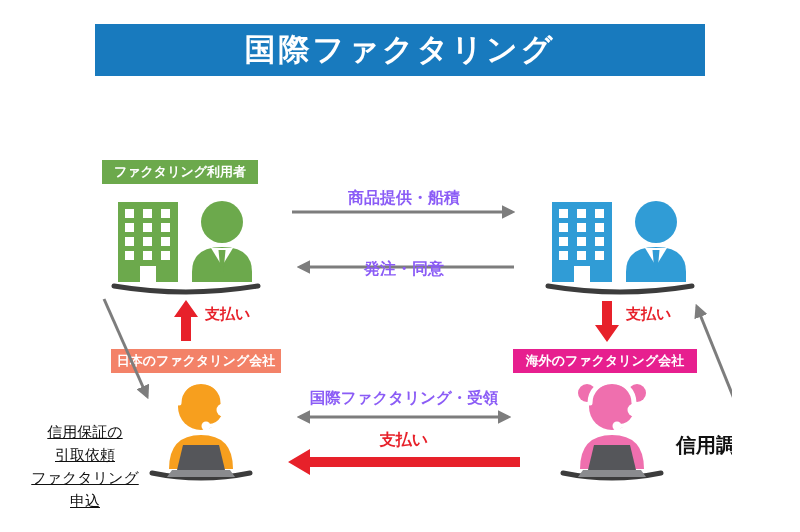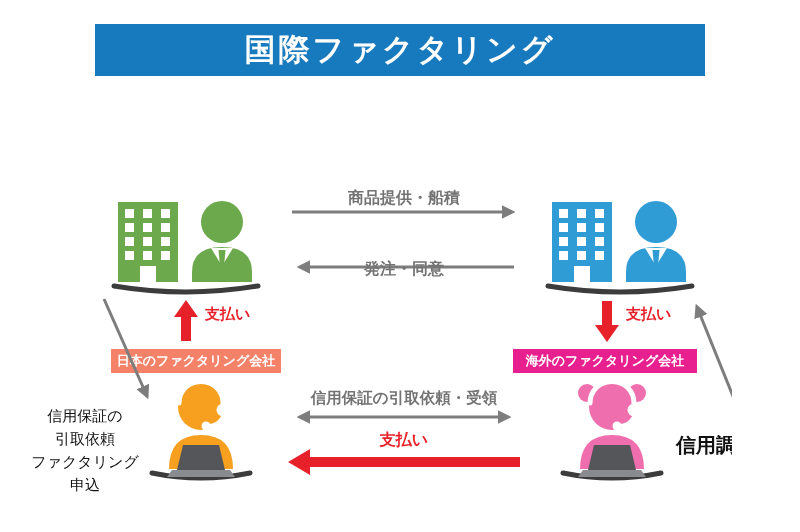--- a/index.html
+++ b/index.html
@@ -27,27 +27,27 @@
 
   .icon-group{ position:absolute; }
   .c-green{ color:var(--c-green); } .c-blue{ color:var(--c-blue); }
   .c-orange{ color:var(--c-orange); } .c-pink{ color:var(--c-pink); }
 
   .arrows{ position:absolute; left:0; top:0; pointer-events:none; }
   .gline{ stroke:var(--c-arrow_gray); stroke-width:3; fill:none; }
   .mk{ fill:var(--c-arrow_gray); }
   .rfill{ fill:var(--c-red); }
 
-  .flow-label{ position:absolute; font-size:16px; font-weight:bold; color:#737373; white-space:nowrap; }
+  .flow-label{ position:absolute; font-size:16px; font-weight:bold; color:#8b5cf6; white-space:nowrap; }
   .centered{ transform:translateX(-50%); }
   .red-label{ color:var(--c-red); }
   .sm{ font-size:15px; }
-  .apply-note{ position:absolute; left:85px; top:404px; transform:translateX(-50%);
+  .apply-note{ position:absolute; left:85px; top:420px; transform:translateX(-50%);
                text-align:center; font-size:15px; line-height:23px; color:var(--c-text);
-               font-weight:normal; white-space:pre-line; }
+               font-weight:normal; white-space:pre-line;text-decoration:underline; }
   .credit-note{ position:absolute; left:676px; top:432px; font-size:20px; color:var(--c-text);
                 font-weight:bold; white-space:nowrap; }
 </style>
 </head>
 <body>
 
 <div class="stage">
 
   <svg width="0" height="0" style="position:absolute" aria-hidden="true">
     <defs>
@@ -95,20 +95,21 @@
           <path d="M26 93 H84 L89 100 H21 Z" fill="#8a8b8e"></path>
         </g>
       </symbol>
     </defs>
   </svg>
 
   <div class="banner">
     <h1>国際ファクタリング</h1>
   </div>
 
+  <div class="pill pill-user">ファクタリング利用者</div>
   <div class="pill pill-japan">日本のファクタリング会社</div>
   <div class="pill pill-overseas">海外のファクタリング会社</div>
 
   <svg class="icon-group c-green" style="left:106px;top:194px" width="160" height="104" viewBox="0 0 160 104">
       <use href="#sym-company"></use>
     </svg>
   <svg class="icon-group c-blue" style="left:540px;top:194px" width="160" height="104" viewBox="0 0 160 104">
       <use href="#sym-company"></use>
     </svg>
   <svg class="icon-group c-orange" style="left:146px;top:377px" width="110" height="106" viewBox="0 0 110 106">
@@ -133,21 +134,21 @@
     <line class="gline" x1="745" y1="426" x2="697" y2="307" marker-end="url(#ah)"></line>
     <polygon class="rfill" points="186,300 174,317 181,317 181,341 191,341 191,317 198,317"></polygon>
     <polygon class="rfill" points="607,342 595,325 602,325 602,301 612,301 612,325 619,325"></polygon>
     <polygon class="rfill" points="288,462 310,449 310,457 520,457 520,467 310,467 310,475"></polygon>
   </svg>
 
   <div class="flow-label centered" style="left:404px;top:188px">商品提供・船積</div>
   <div class="flow-label centered" style="left:404px;top:259px">発注・同意</div>
   <div class="flow-label red-label sm" style="left:205px;top:305px">支払い</div>
   <div class="flow-label red-label sm" style="left:626px;top:305px">支払い</div>
-  <div class="flow-label centered" style="left:404px;top:388px;font-size:15.5px">信用保証の引取依頼・受領</div>
+  <div class="flow-label centered" style="left:404px;top:388px;font-size:15.5px">国際ファクタリング・受領</div>
   <div class="flow-label centered red-label" style="left:404px;top:430px">支払い</div>
   <div class="apply-note">信用保証の
 引取依頼
 ファクタリング
 申込</div>
   <div class="credit-note">信用調査</div>
 
 </div>
 
 </body></html>

